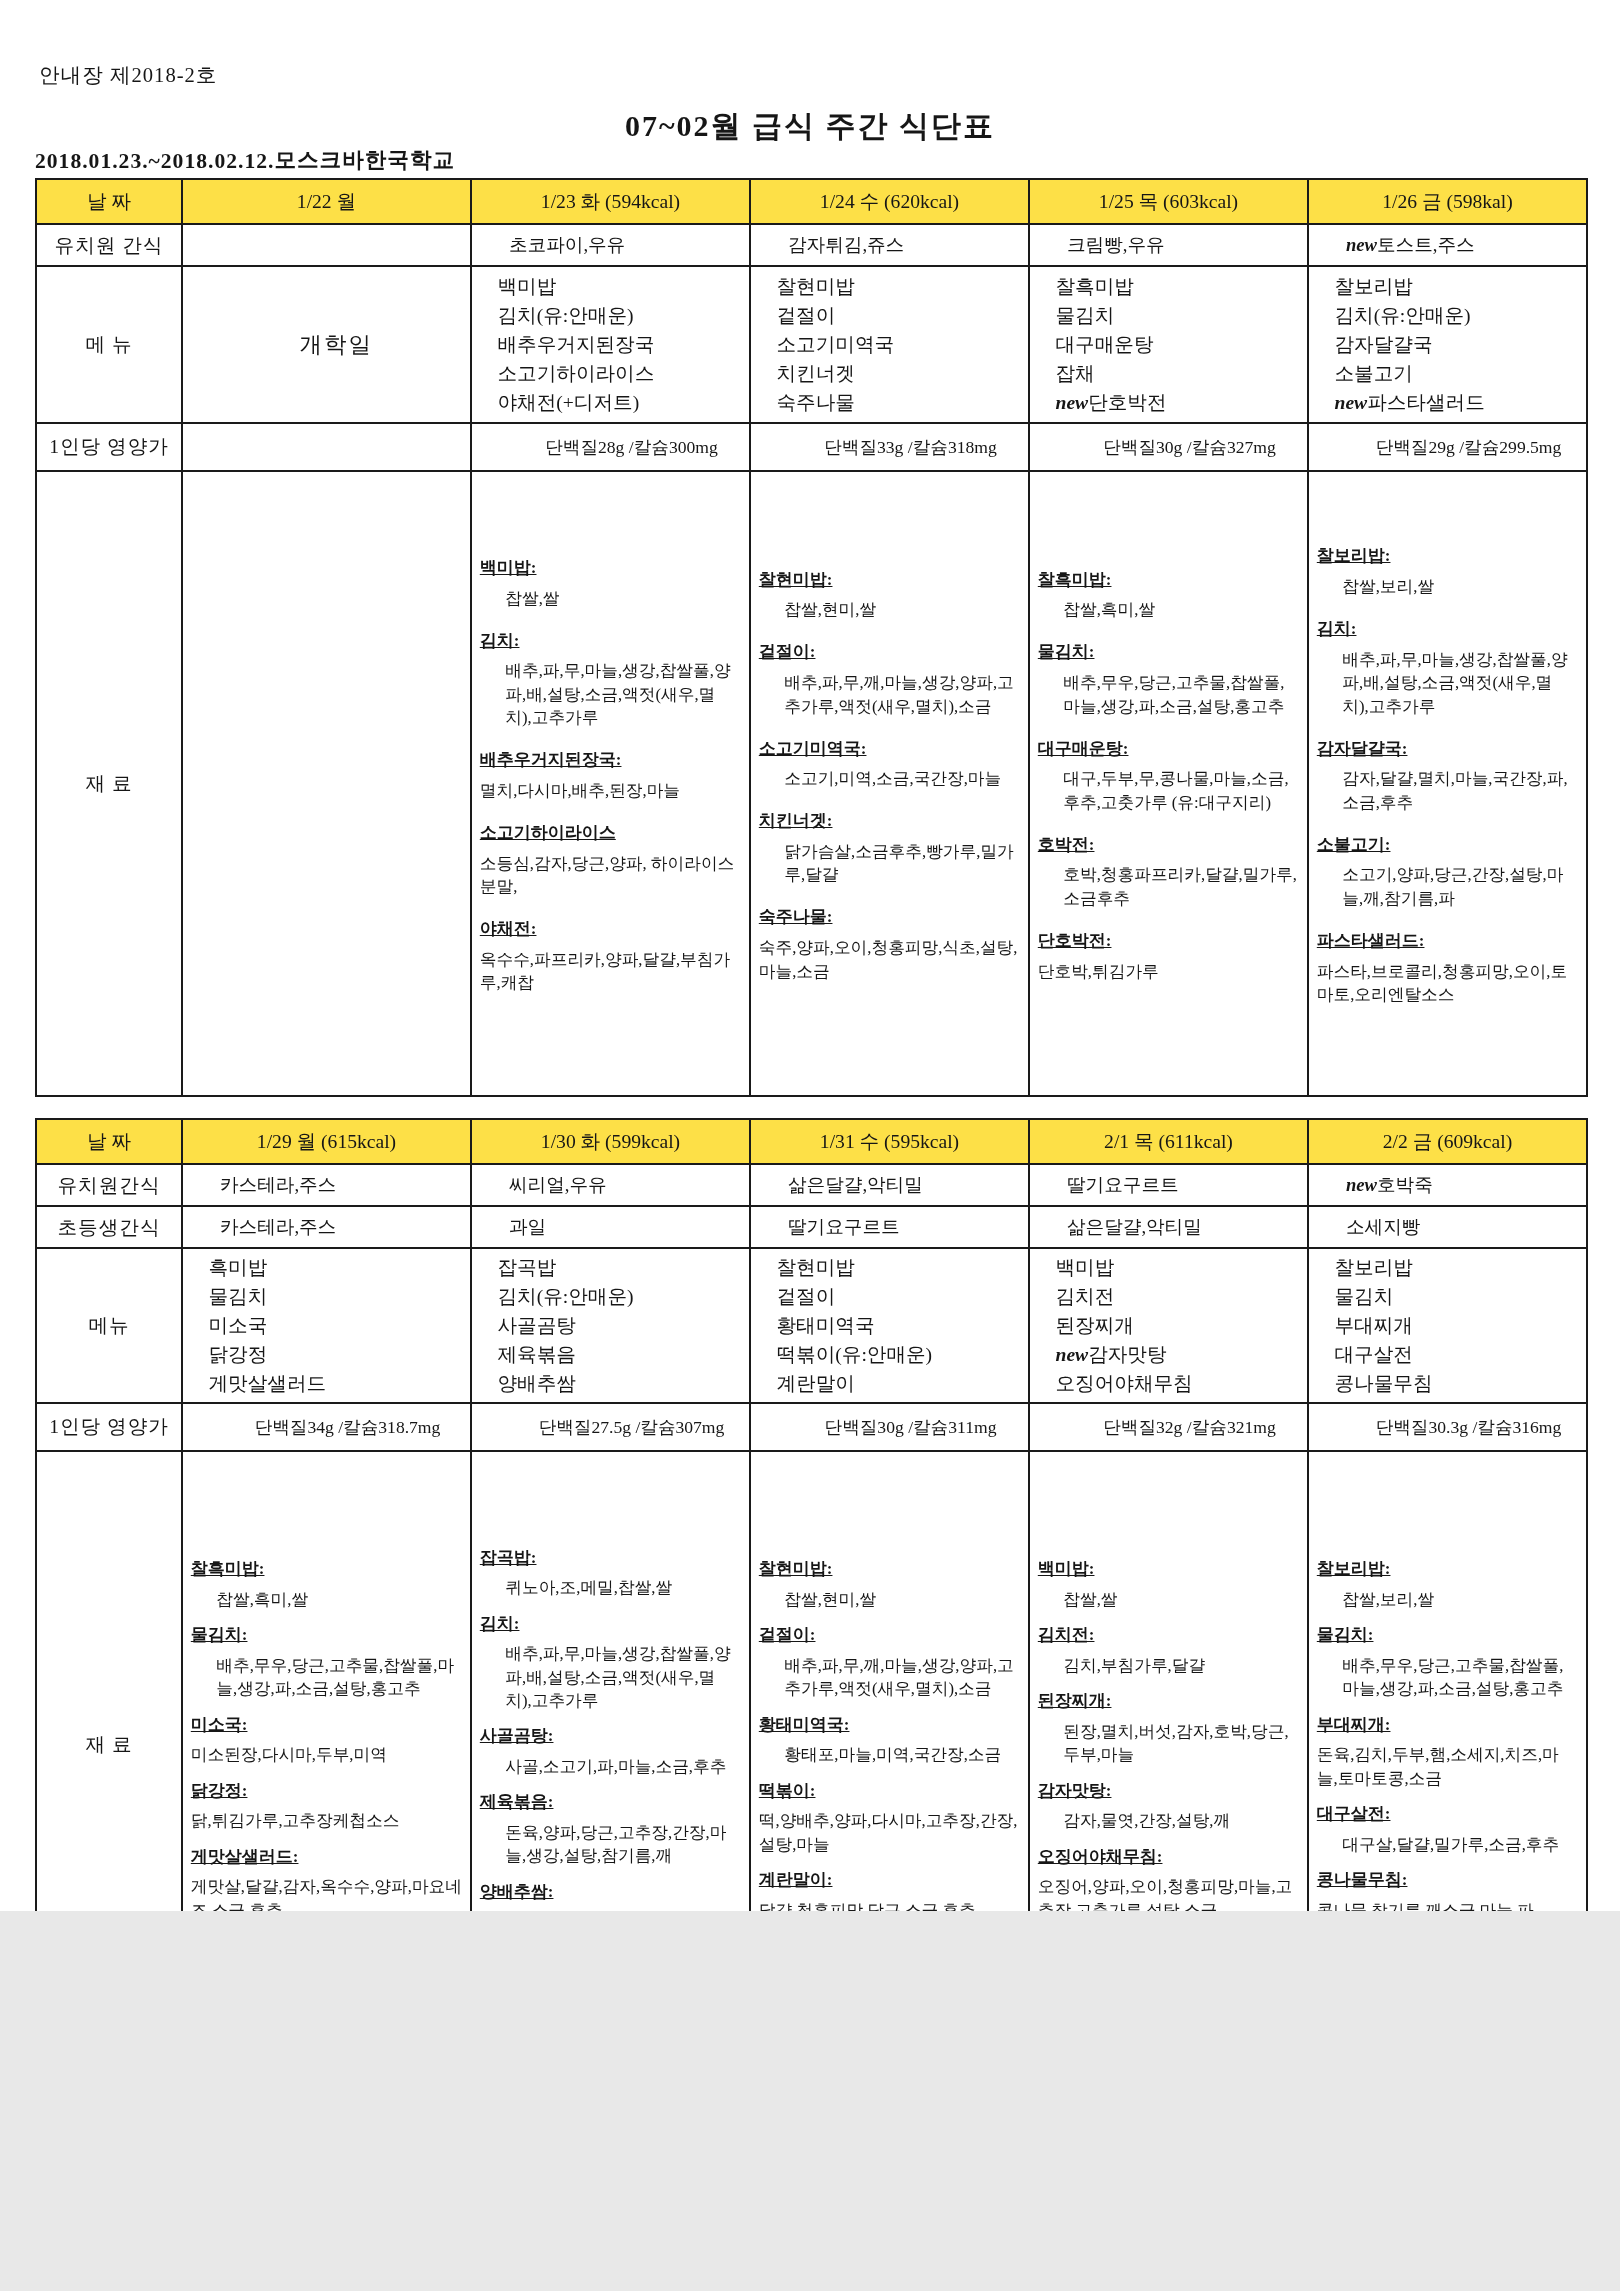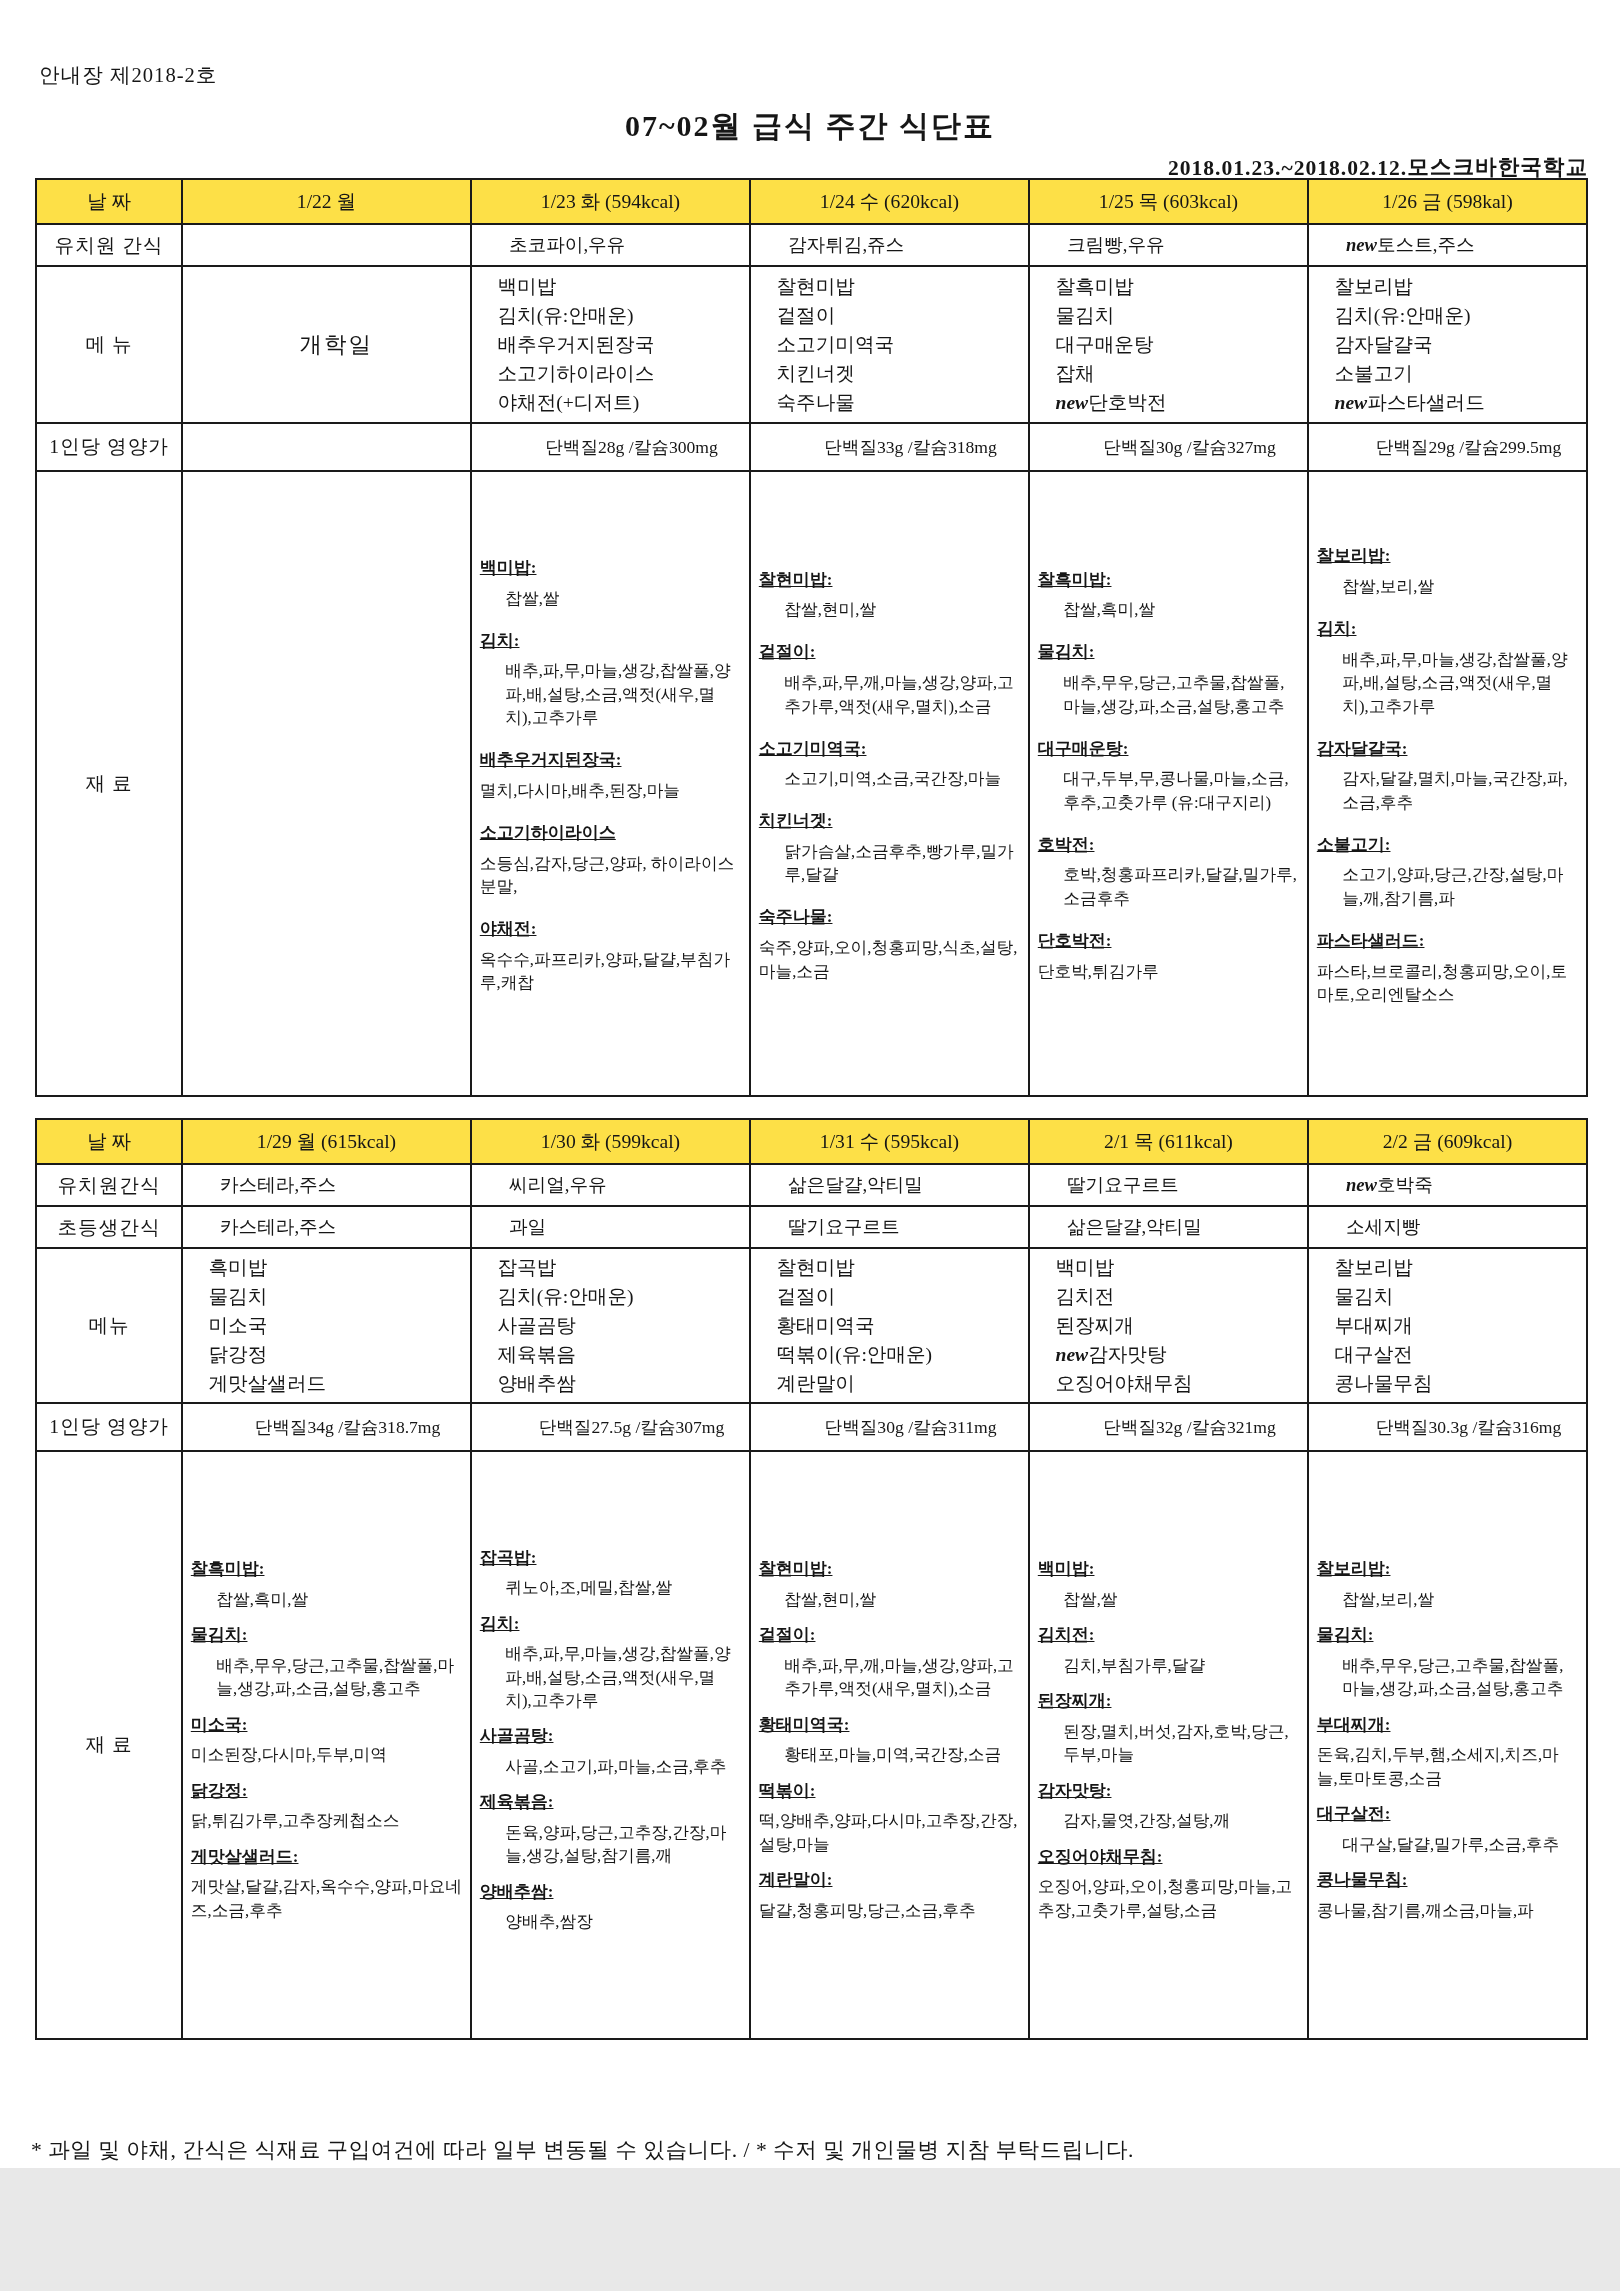--- a/index.html
+++ b/index.html
@@ -1,26 +1,26 @@
 <!DOCTYPE html>
 <html lang="ko"><head>
 <meta charset="utf-8">
 <style>
   html,body{margin:0;padding:0;background:#e8e8e8;}
   .sheet{
     position:relative;
-    width:1620px;height:2168px;
+    width:1620px;height:1911px;
     background:#ffffff;
     font-family:"Liberation Serif","DejaVu Serif",serif;
     color:#161616;
     overflow:hidden;
   }
   .doc-number{position:absolute;left:39px;top:61px;font-size:20.6px;letter-spacing:1px;}
   .title{position:absolute;left:0;top:106px;width:100%;text-align:center;font-size:30px;font-weight:bold;letter-spacing:2px;}
-  .subhead{position:absolute;left:35px;top:152px;width:1553px;display:flex;justify-content:flex-end;align-items:flex-end;}
+  .subhead{position:absolute;left:35px;top:145px;width:1553px;display:flex;justify-content:flex-start;align-items:flex-end;}
   .date-range{font-size:21.6px;font-weight:bold;letter-spacing:1px;}
   .school{font-size:21.6px;font-weight:bold;letter-spacing:1px;}
   .tables{position:absolute;left:35px;top:178px;width:1553px;}
   table.menu-table{border-collapse:collapse;table-layout:fixed;width:1553px;border:2.9px solid #1a1a1a;margin-bottom:20.6px;}
   table.menu-table td{border:2px solid #1a1a1a;vertical-align:middle;overflow:hidden;}
   td.hdr{background:#fde047;text-align:center;font-weight:normal;font-size:19.6px;height:41px;border-bottom-width:2.9px;}
   td.label-cell{text-align:center;font-size:19.6px;letter-spacing:1px;}
   td.snack-cell{font-size:18.6px;padding-left:37px;height:38px;}
   td.menu-cell{font-size:19.6px;padding:3.9px 5.9px 3.9px 25.5px;vertical-align:top;line-height:29px;}
   .t0 td.menu-cell{height:147px;}

